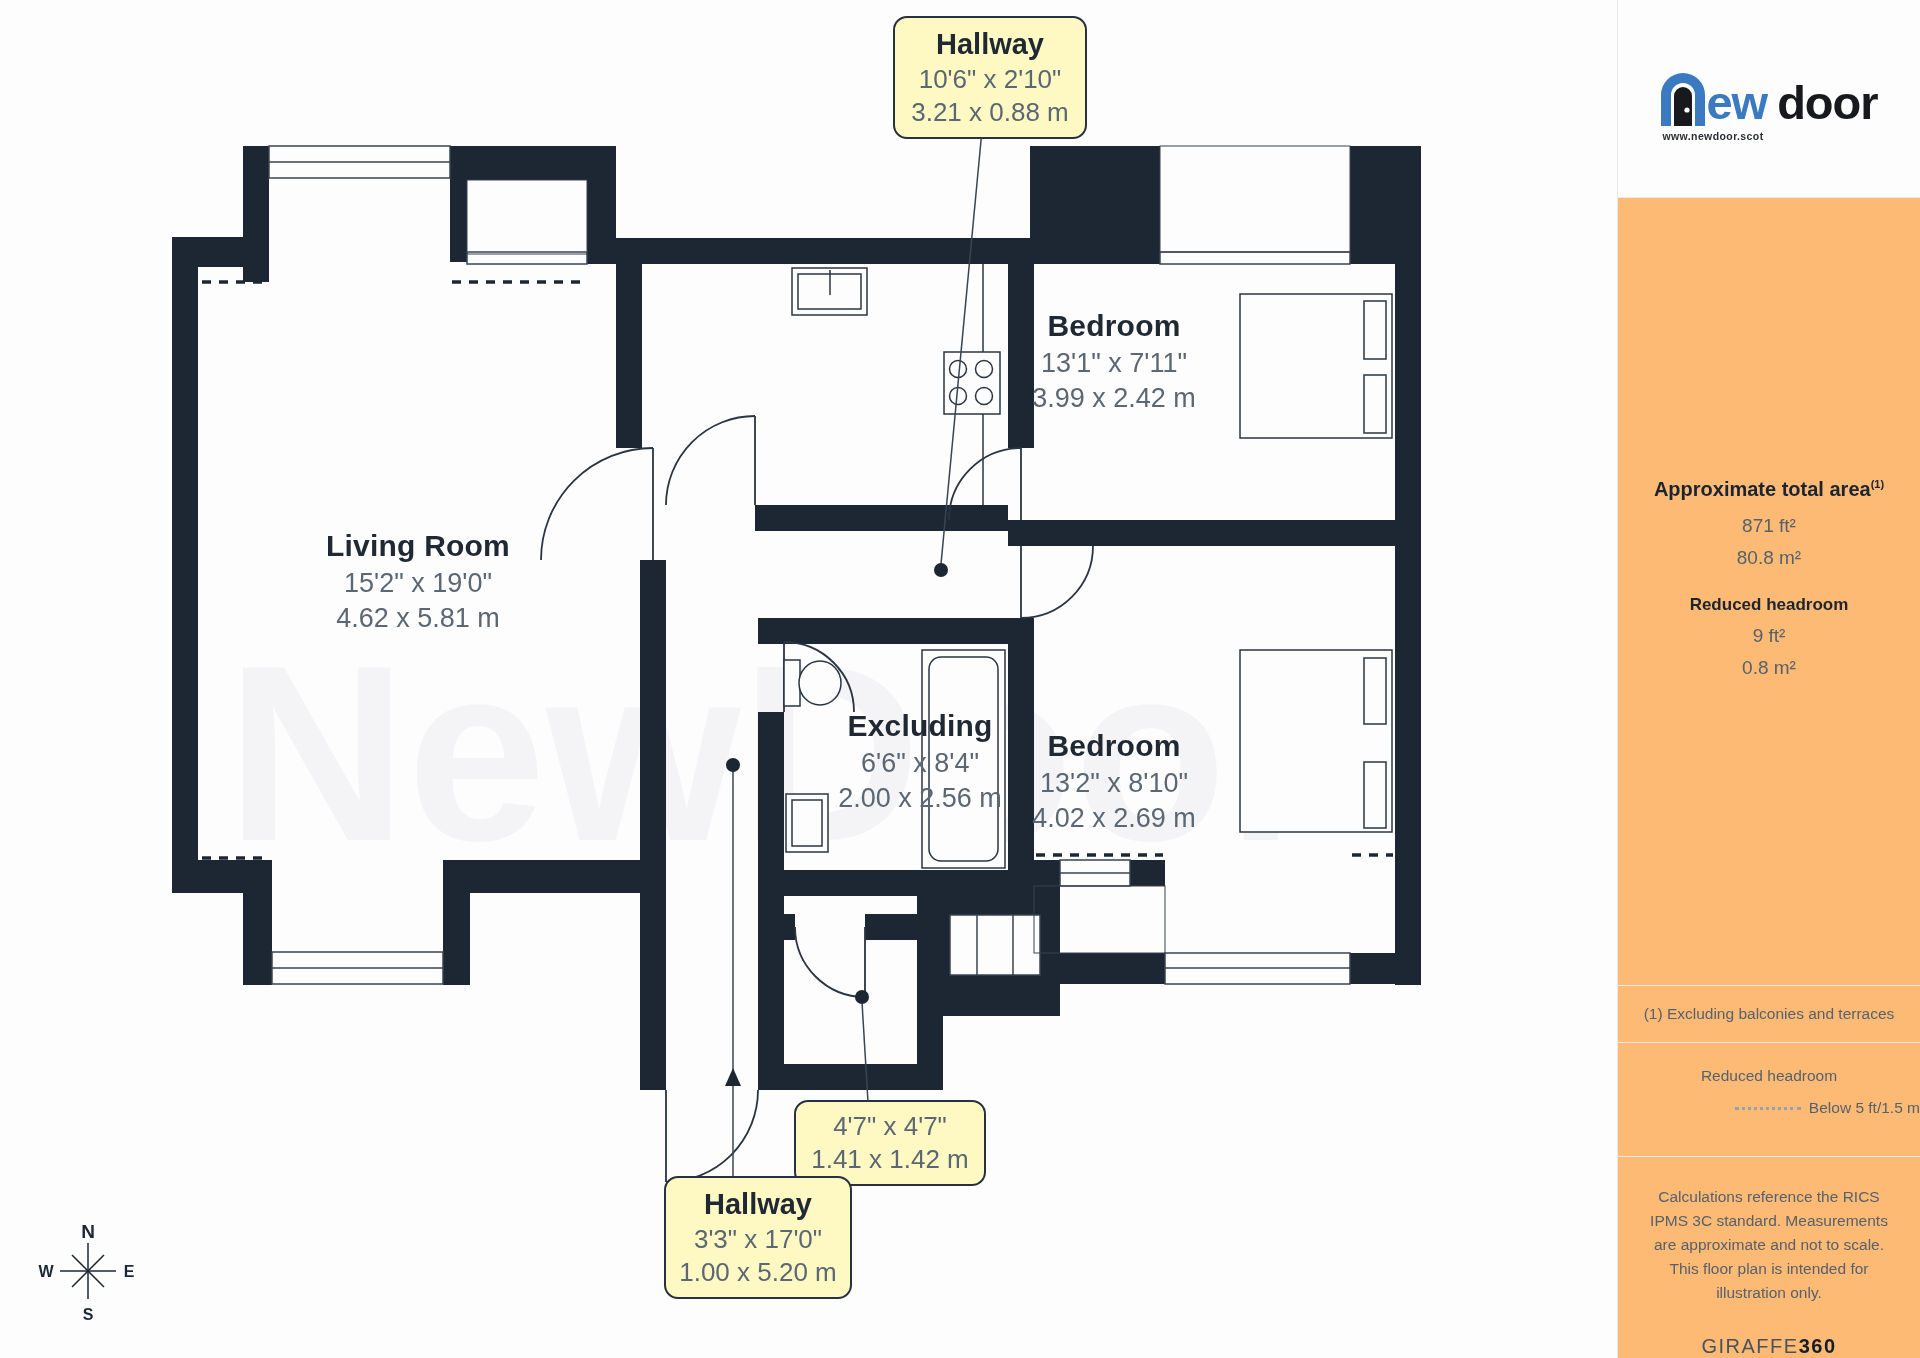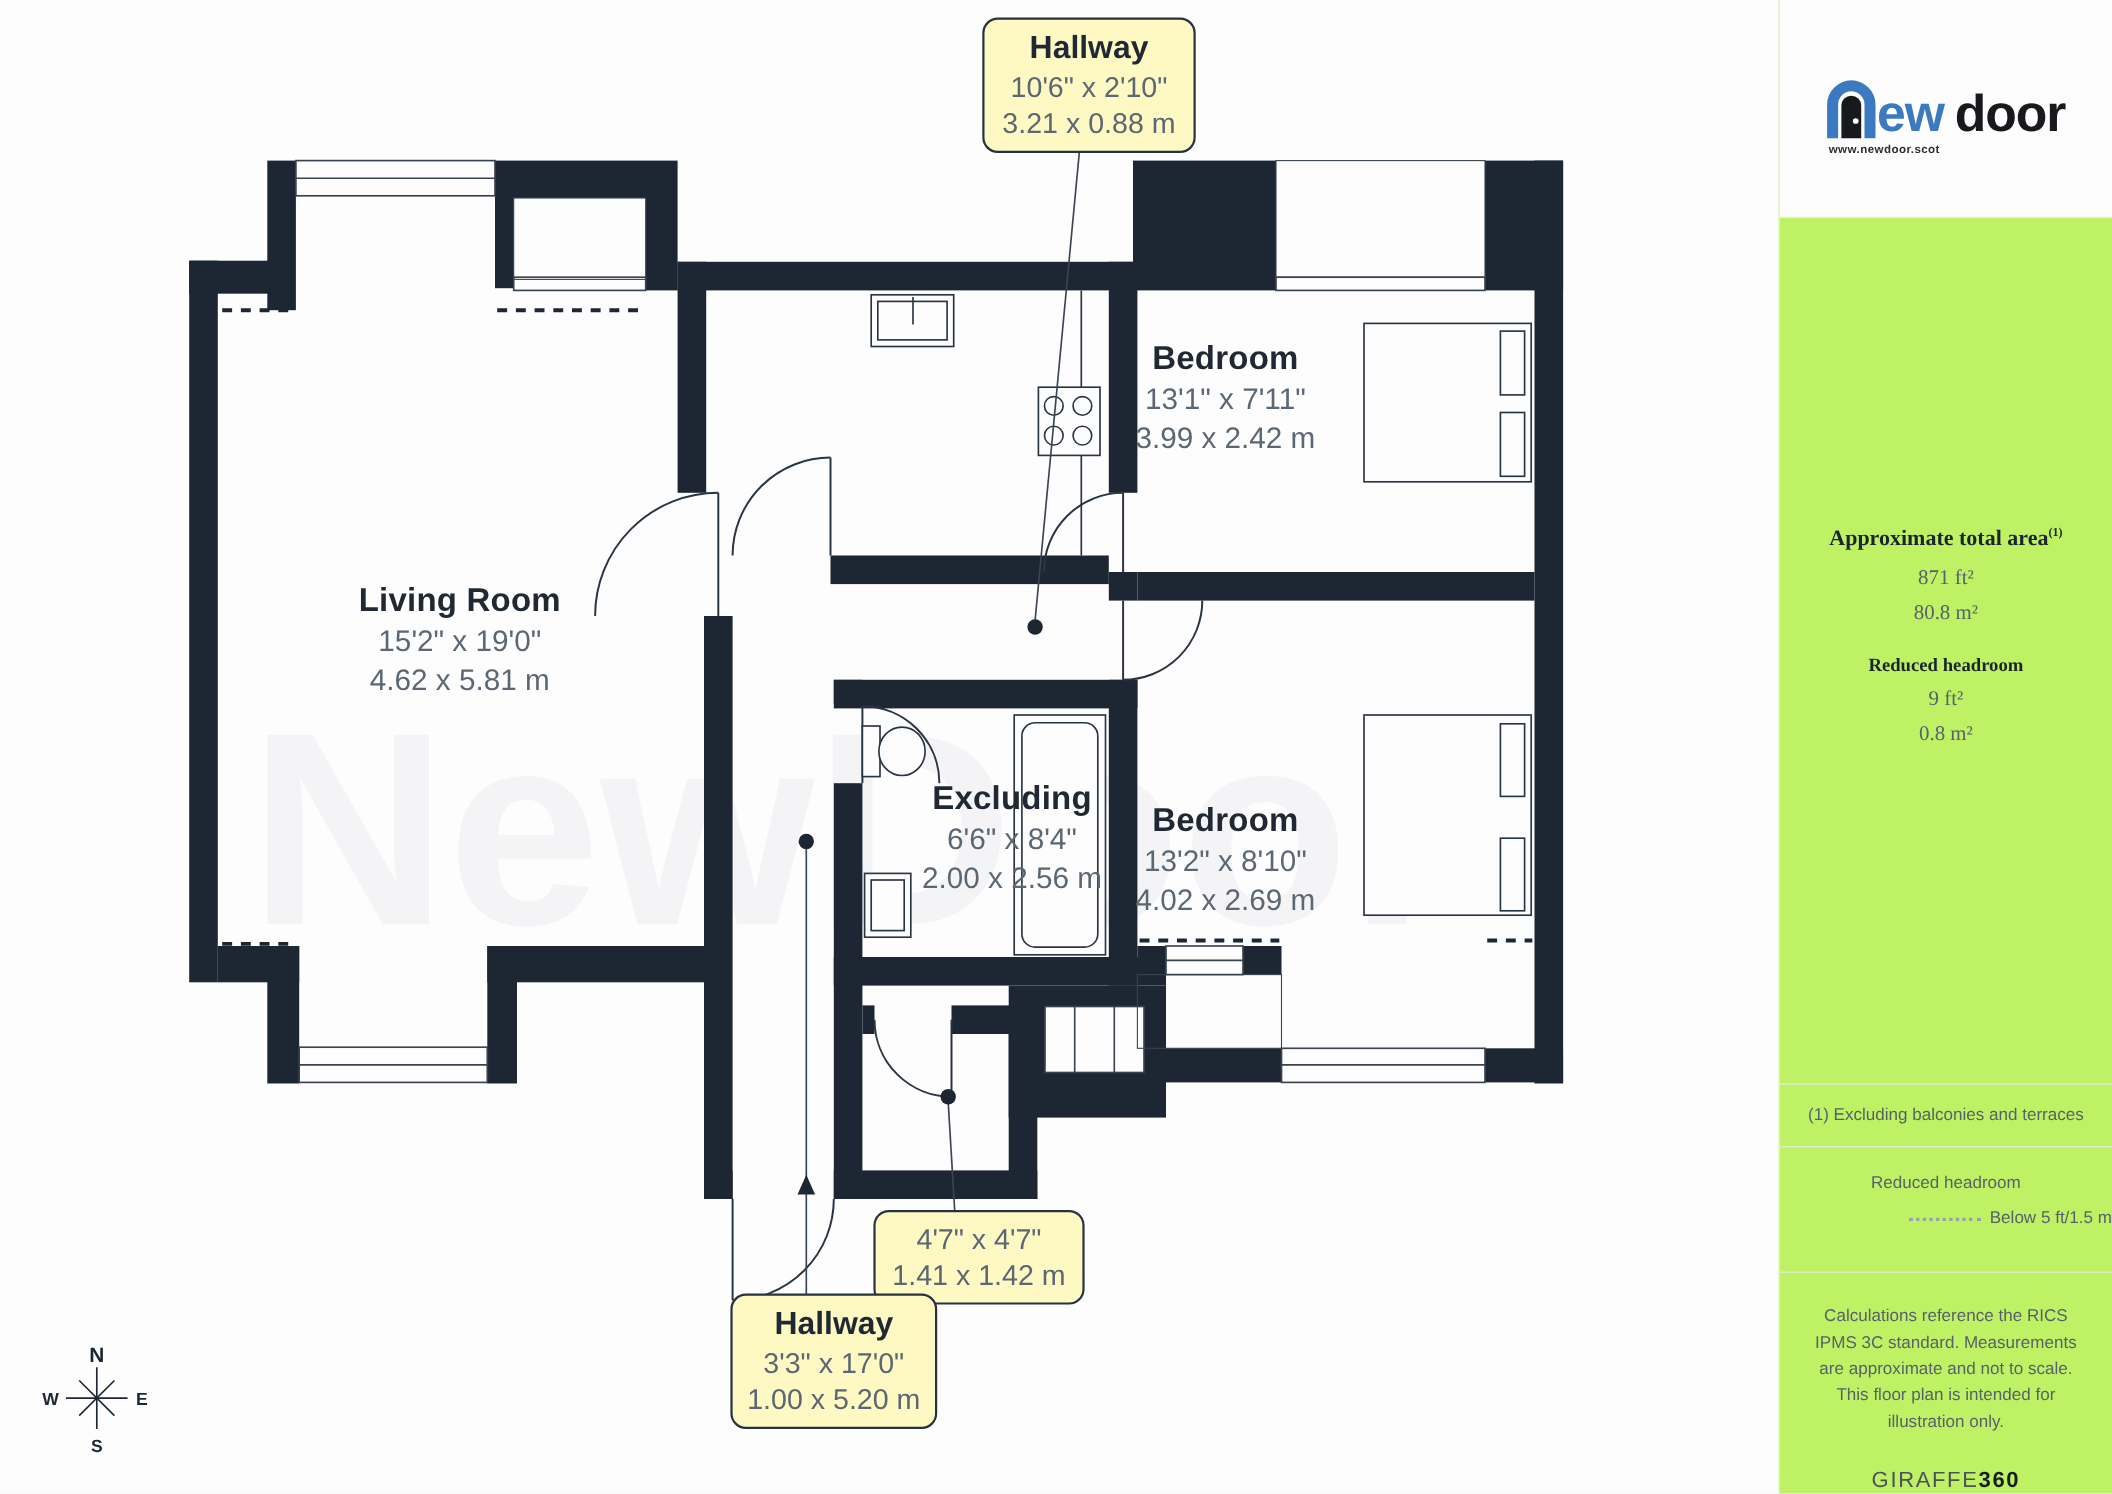--- a/index.html
+++ b/index.html
@@ -17,30 +17,30 @@
 
   .label-box{position:absolute;background:#fef9c3;border:2px solid #273240;border-radius:14px;
              text-align:center;color:#5c6774;font-size:26px;line-height:33px;padding:8px 6px;z-index:6;}
   .label-box .rname{font-weight:bold;color:#1f2833;font-size:29px;line-height:37px;}
   .box-hallway-top{left:893px;top:16px;width:178px;}
   .box-small-room{left:794px;top:1100px;width:176px;}
   .box-hallway-bottom{left:664px;top:1176px;width:172px;}
 
   
   #sidebar{position:absolute;right:0;top:0;width:303px;height:1358px;border-left:1px solid #e7e9ec;
-           box-sizing:border-box;background:#bef264;}
+           box-sizing:border-box;background:#fdba74;}
   .sb-section{box-sizing:border-box;border-bottom:1px solid #e7e9ec;text-align:center;color:#57616d;}
   .sb-logo{height:198px;background:#fdfdfe;display:flex;align-items:center;justify-content:center;}
   .logo-wrap{position:relative;display:inline-block;}
   .logo-row{display:flex;align-items:flex-end;gap:10px;}
   .logo-word{font-size:47px;font-weight:bold;letter-spacing:-1px;line-height:1;}
   .logo-new{color:#3b79c0;display:flex;align-items:flex-end;}
   .logo-door{color:#17191d;}
   .logo-url{position:absolute;left:2px;bottom:-16px;font-size:10.5px;font-weight:bold;color:#2b2f33;letter-spacing:.4px;}
-  .sb-main{height:788px;padding-top:280px;font-family:Liberation Serif, serif;}
+  .sb-main{height:788px;padding-top:280px;}
   .sb-area-title{font-size:20px;font-weight:bold;color:#1b2430;margin-bottom:14px;}
   .sb-area-title sup{font-size:11px;}
   .sb-val{font-size:19px;margin:10px 0;}
   .sb-sub-title{font-size:17px;font-weight:bold;color:#1b2430;margin:26px 0 10px;}
   .sb-note{height:57px;display:flex;align-items:center;justify-content:center;font-size:15.5px;}
   .sb-legend{height:114px;padding-top:24px;font-size:15.5px;}
   .legend-row{margin-top:14px;display:flex;align-items:center;justify-content:flex-end;gap:8px;}
   .dotted-sample{display:inline-block;width:66px;border-top:3px dotted #99a2ac;}
   .sb-disclaimer{border-bottom:none;padding:28px 26px 0;font-size:15.5px;line-height:1.55;}
   .sb-brand{margin-top:26px;font-size:20px;letter-spacing:1.5px;color:#4a525c;}

